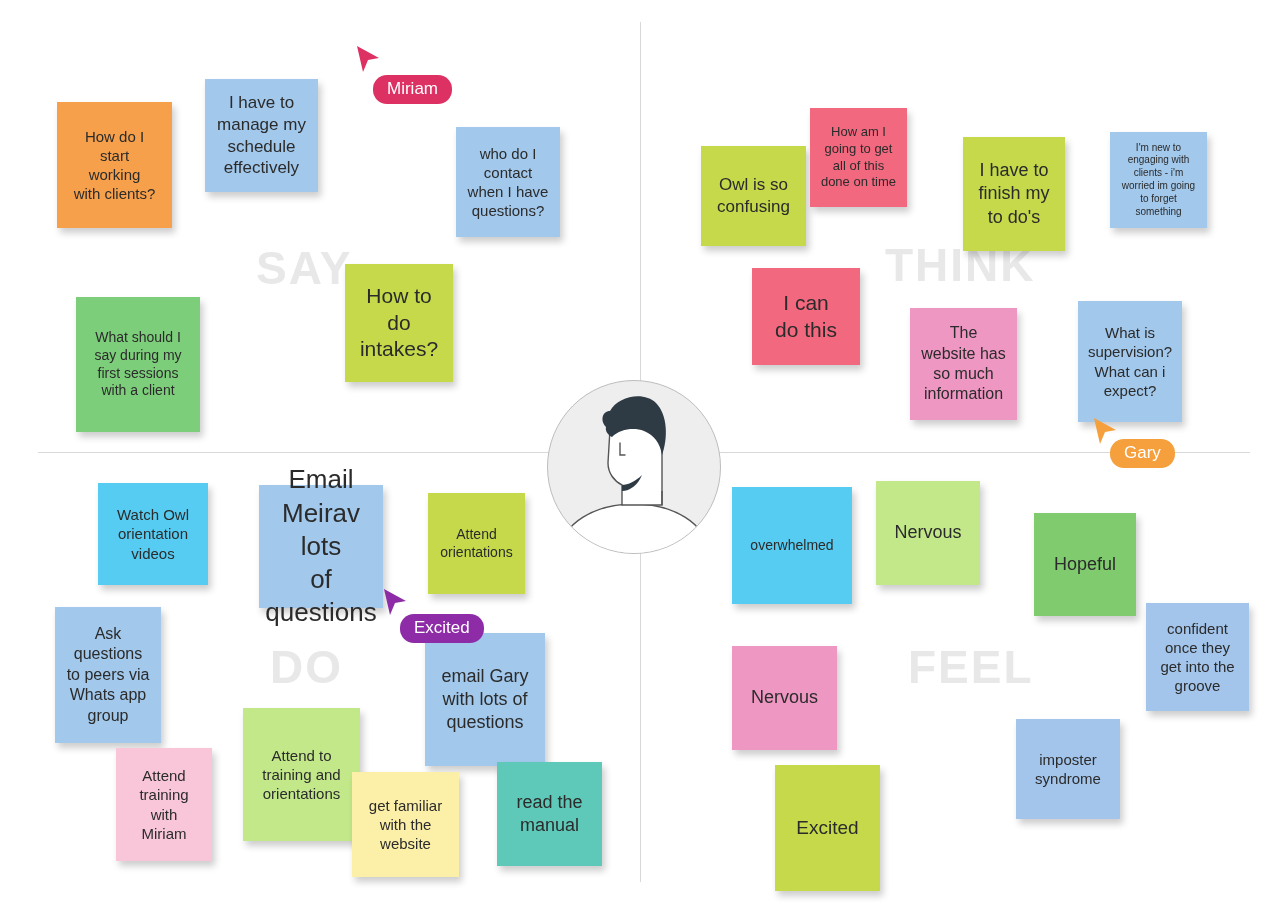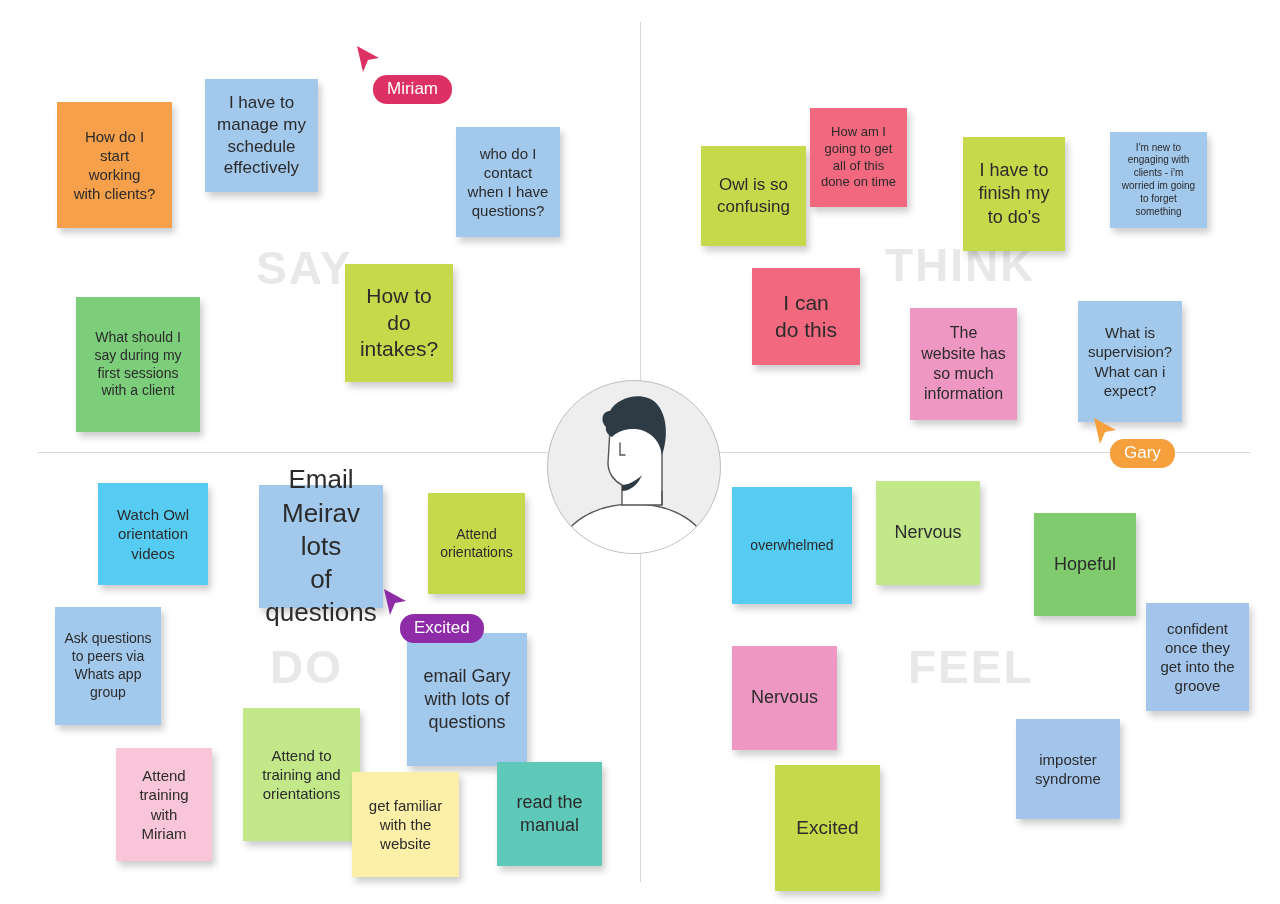--- a/index.html
+++ b/index.html
@@ -159,25 +159,25 @@
 expect?</span></div>
       <div class="note" style="left: 98px; top: 483px; width: 110px; height: 102px; background: rgb(86, 204, 242); font-size: 15px;"><span>Watch Owl
 orientation
 videos</span></div>
       <div class="note" style="left: 259px; top: 485px; width: 124px; height: 123px; background: rgb(162, 200, 236); font-size: 26px;"><span>Email
 Meirav lots
 of
 questions</span></div>
       <div class="note" style="left: 428px; top: 493px; width: 97px; height: 101px; background: rgb(197, 217, 74); font-size: 14px;"><span>Attend
 orientations</span></div>
-      <div class="note" style="left: 55px; top: 607px; width: 106px; height: 118px; background: rgb(162, 200, 236); font-size: 14px; align-items: center;"><span>Ask questions
+      <div class="note" style="left: 55px; top: 607px; width: 106px; height: 136px; background: rgb(162, 200, 236); font-size: 16px; align-items: center;"><span>Ask questions
 to peers via
 Whats app
 group</span></div>
-      <div class="note" style="left: 407px; top: 633px; width: 120px; height: 133px; background: rgb(162, 200, 236); font-size: 18px;"><span>email Gary
+      <div class="note" style="left: 425px; top: 633px; width: 120px; height: 133px; background: rgb(162, 200, 236); font-size: 18px;"><span>email Gary
 with lots of
 questions</span></div>
       <div class="note" style="left: 243px; top: 708px; width: 117px; height: 133px; background: rgb(194, 232, 138); font-size: 15px;"><span>Attend to
 training and
 orientations</span></div>
       <div class="note" style="left: 116px; top: 748px; width: 96px; height: 113px; background: rgb(249, 198, 217); font-size: 15px;"><span>Attend
 training
 with
 Miriam</span></div>
       <div class="note" style="left: 352px; top: 772px; width: 107px; height: 105px; background: rgb(252, 240, 168); font-size: 15px;"><span>get familiar

